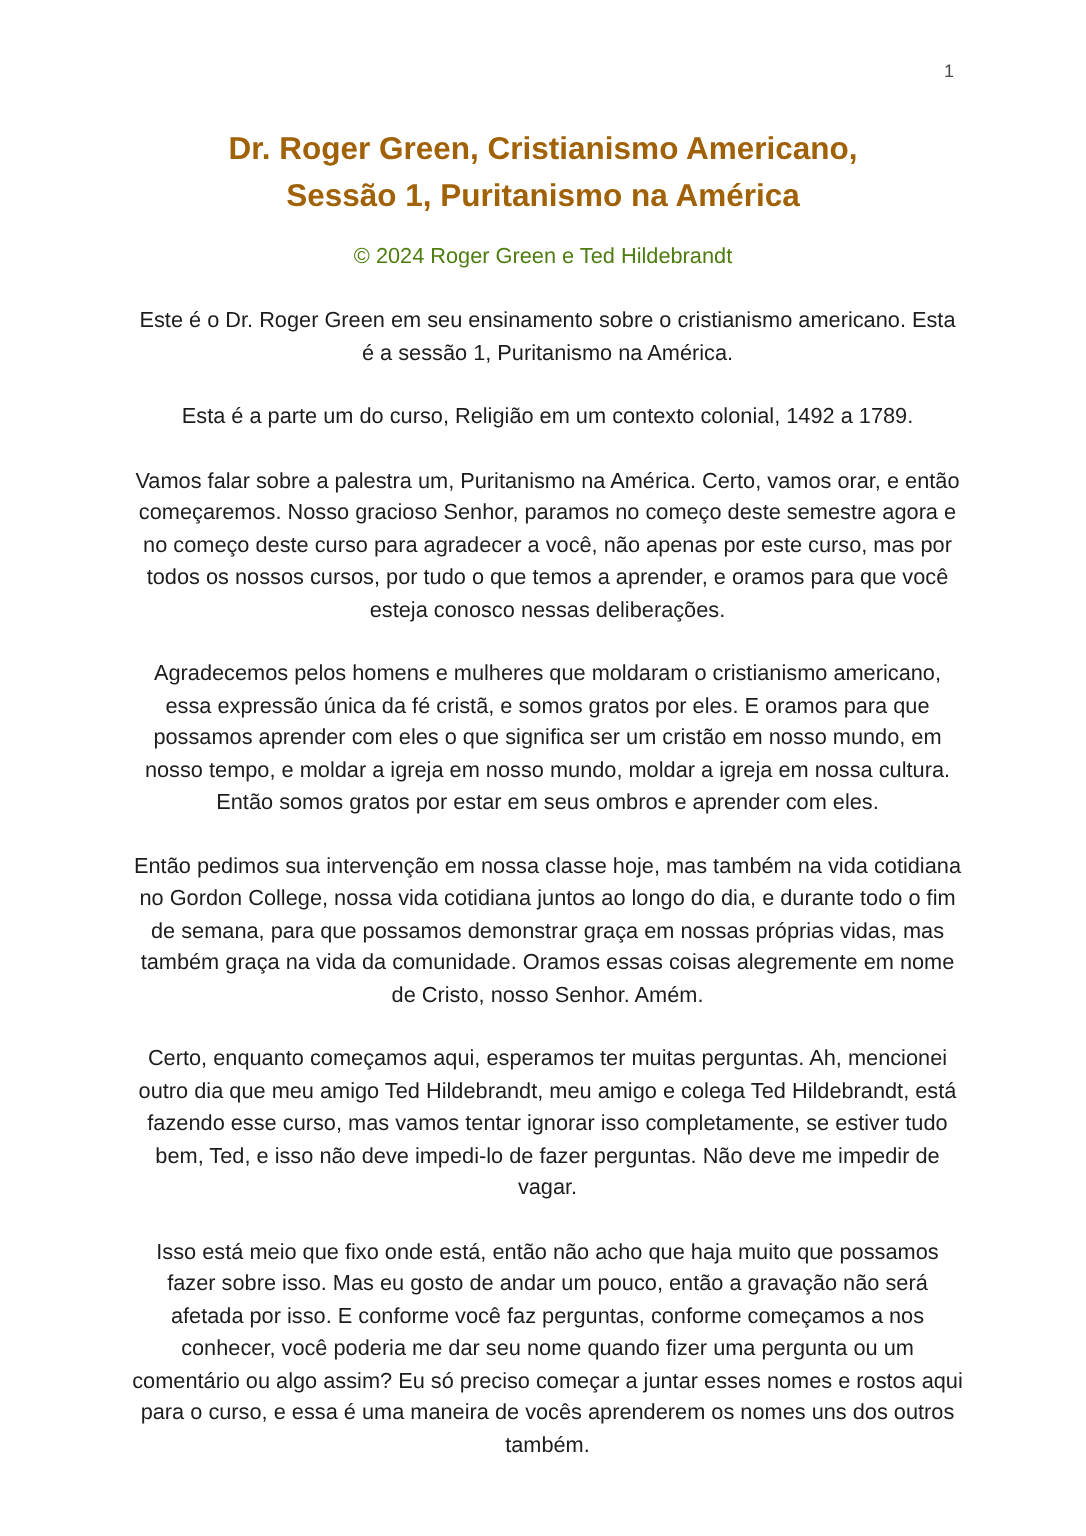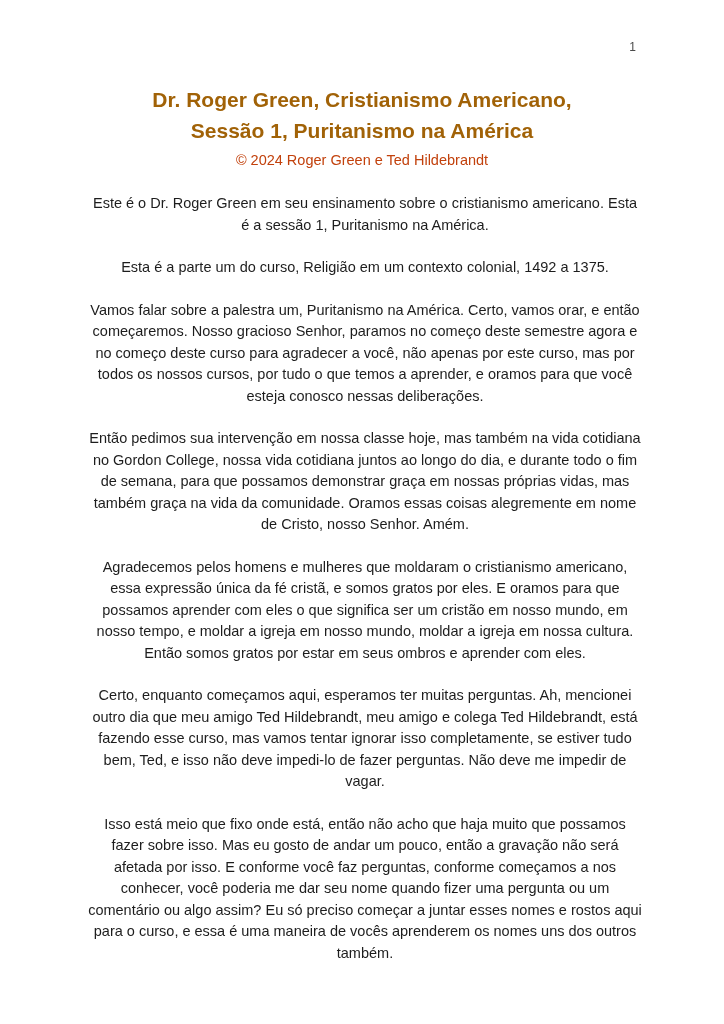--- a/index.html
+++ b/index.html
@@ -30,25 +30,25 @@
     text-align: center;
     font-size: 21px;
     line-height: 31px;
     font-weight: bold;
     color: #a16207;
   }
   .doc-title .title-line {
     display: block;
   }
   .copyright {
-    margin-top: 5px;
+    margin-top: 16px;
     text-align: center;
     font-size: 14.5px;
     line-height: 19px;
-    color: #c2410c;
+    color: #4d7c0f;
   }
   .doc-body {
     margin: 23px 82px 0 88px;
     font-size: 14.5px;
     line-height: 21.5px;
     color: #1d1d1d;
     text-align: center;
   }
   .doc-body p {
     margin: 0 0 21px 0;
@@ -63,21 +63,21 @@
 
   <h1 class="doc-title">
     <span class="title-line">Dr. Roger Green, Cristianismo Americano,</span>
     <span class="title-line">Sessão 1, Puritanismo na América</span>
   </h1>
 
   <div class="copyright">© 2024 Roger Green e Ted Hildebrandt</div>
 
   <div class="doc-body">
     <p>Este é o Dr. Roger Green em seu ensinamento sobre o cristianismo americano. Esta é a sessão 1, Puritanismo na América.</p>
-    <p>Esta é a parte um do curso, Religião em um contexto colonial, 1492 a 1375.</p>
+    <p>Esta é a parte um do curso, Religião em um contexto colonial, 1492 a 1789.</p>
     <p>Vamos falar sobre a palestra um, Puritanismo na América. Certo, vamos orar, e então começaremos. Nosso gracioso Senhor, paramos no começo deste semestre agora e no começo deste curso para agradecer a você, não apenas por este curso, mas por todos os nossos cursos, por tudo o que temos a aprender, e oramos para que você esteja conosco nessas deliberações.</p>
+    <p>Agradecemos pelos homens e mulheres que moldaram o cristianismo americano, essa expressão única da fé cristã, e somos gratos por eles. E oramos para que possamos aprender com eles o que significa ser um cristão em nosso mundo, em nosso tempo, e moldar a igreja em nosso mundo, moldar a igreja em nossa cultura. Então somos gratos por estar em seus ombros e aprender com eles.</p>
     <p>Então pedimos sua intervenção em nossa classe hoje, mas também na vida cotidiana no Gordon College, nossa vida cotidiana juntos ao longo do dia, e durante todo o fim de semana, para que possamos demonstrar graça em nossas próprias vidas, mas também graça na vida da comunidade. Oramos essas coisas alegremente em nome de Cristo, nosso Senhor. Amém.</p>
-    <p>Agradecemos pelos homens e mulheres que moldaram o cristianismo americano, essa expressão única da fé cristã, e somos gratos por eles. E oramos para que possamos aprender com eles o que significa ser um cristão em nosso mundo, em nosso tempo, e moldar a igreja em nosso mundo, moldar a igreja em nossa cultura. Então somos gratos por estar em seus ombros e aprender com eles.</p>
     <p>Certo, enquanto começamos aqui, esperamos ter muitas perguntas. Ah, mencionei outro dia que meu amigo Ted Hildebrandt, meu amigo e colega Ted Hildebrandt, está fazendo esse curso, mas vamos tentar ignorar isso completamente, se estiver tudo bem, Ted, e isso não deve impedi-lo de fazer perguntas. Não deve me impedir de vagar.</p>
     <p>Isso está meio que fixo onde está, então não acho que haja muito que possamos fazer sobre isso. Mas eu gosto de andar um pouco, então a gravação não será afetada por isso. E conforme você faz perguntas, conforme começamos a nos conhecer, você poderia me dar seu nome quando fizer uma pergunta ou um comentário ou algo assim? Eu só preciso começar a juntar esses nomes e rostos aqui para o curso, e essa é uma maneira de vocês aprenderem os nomes uns dos outros também.</p>
   </div>
 
 </div>
 
 </body></html>

